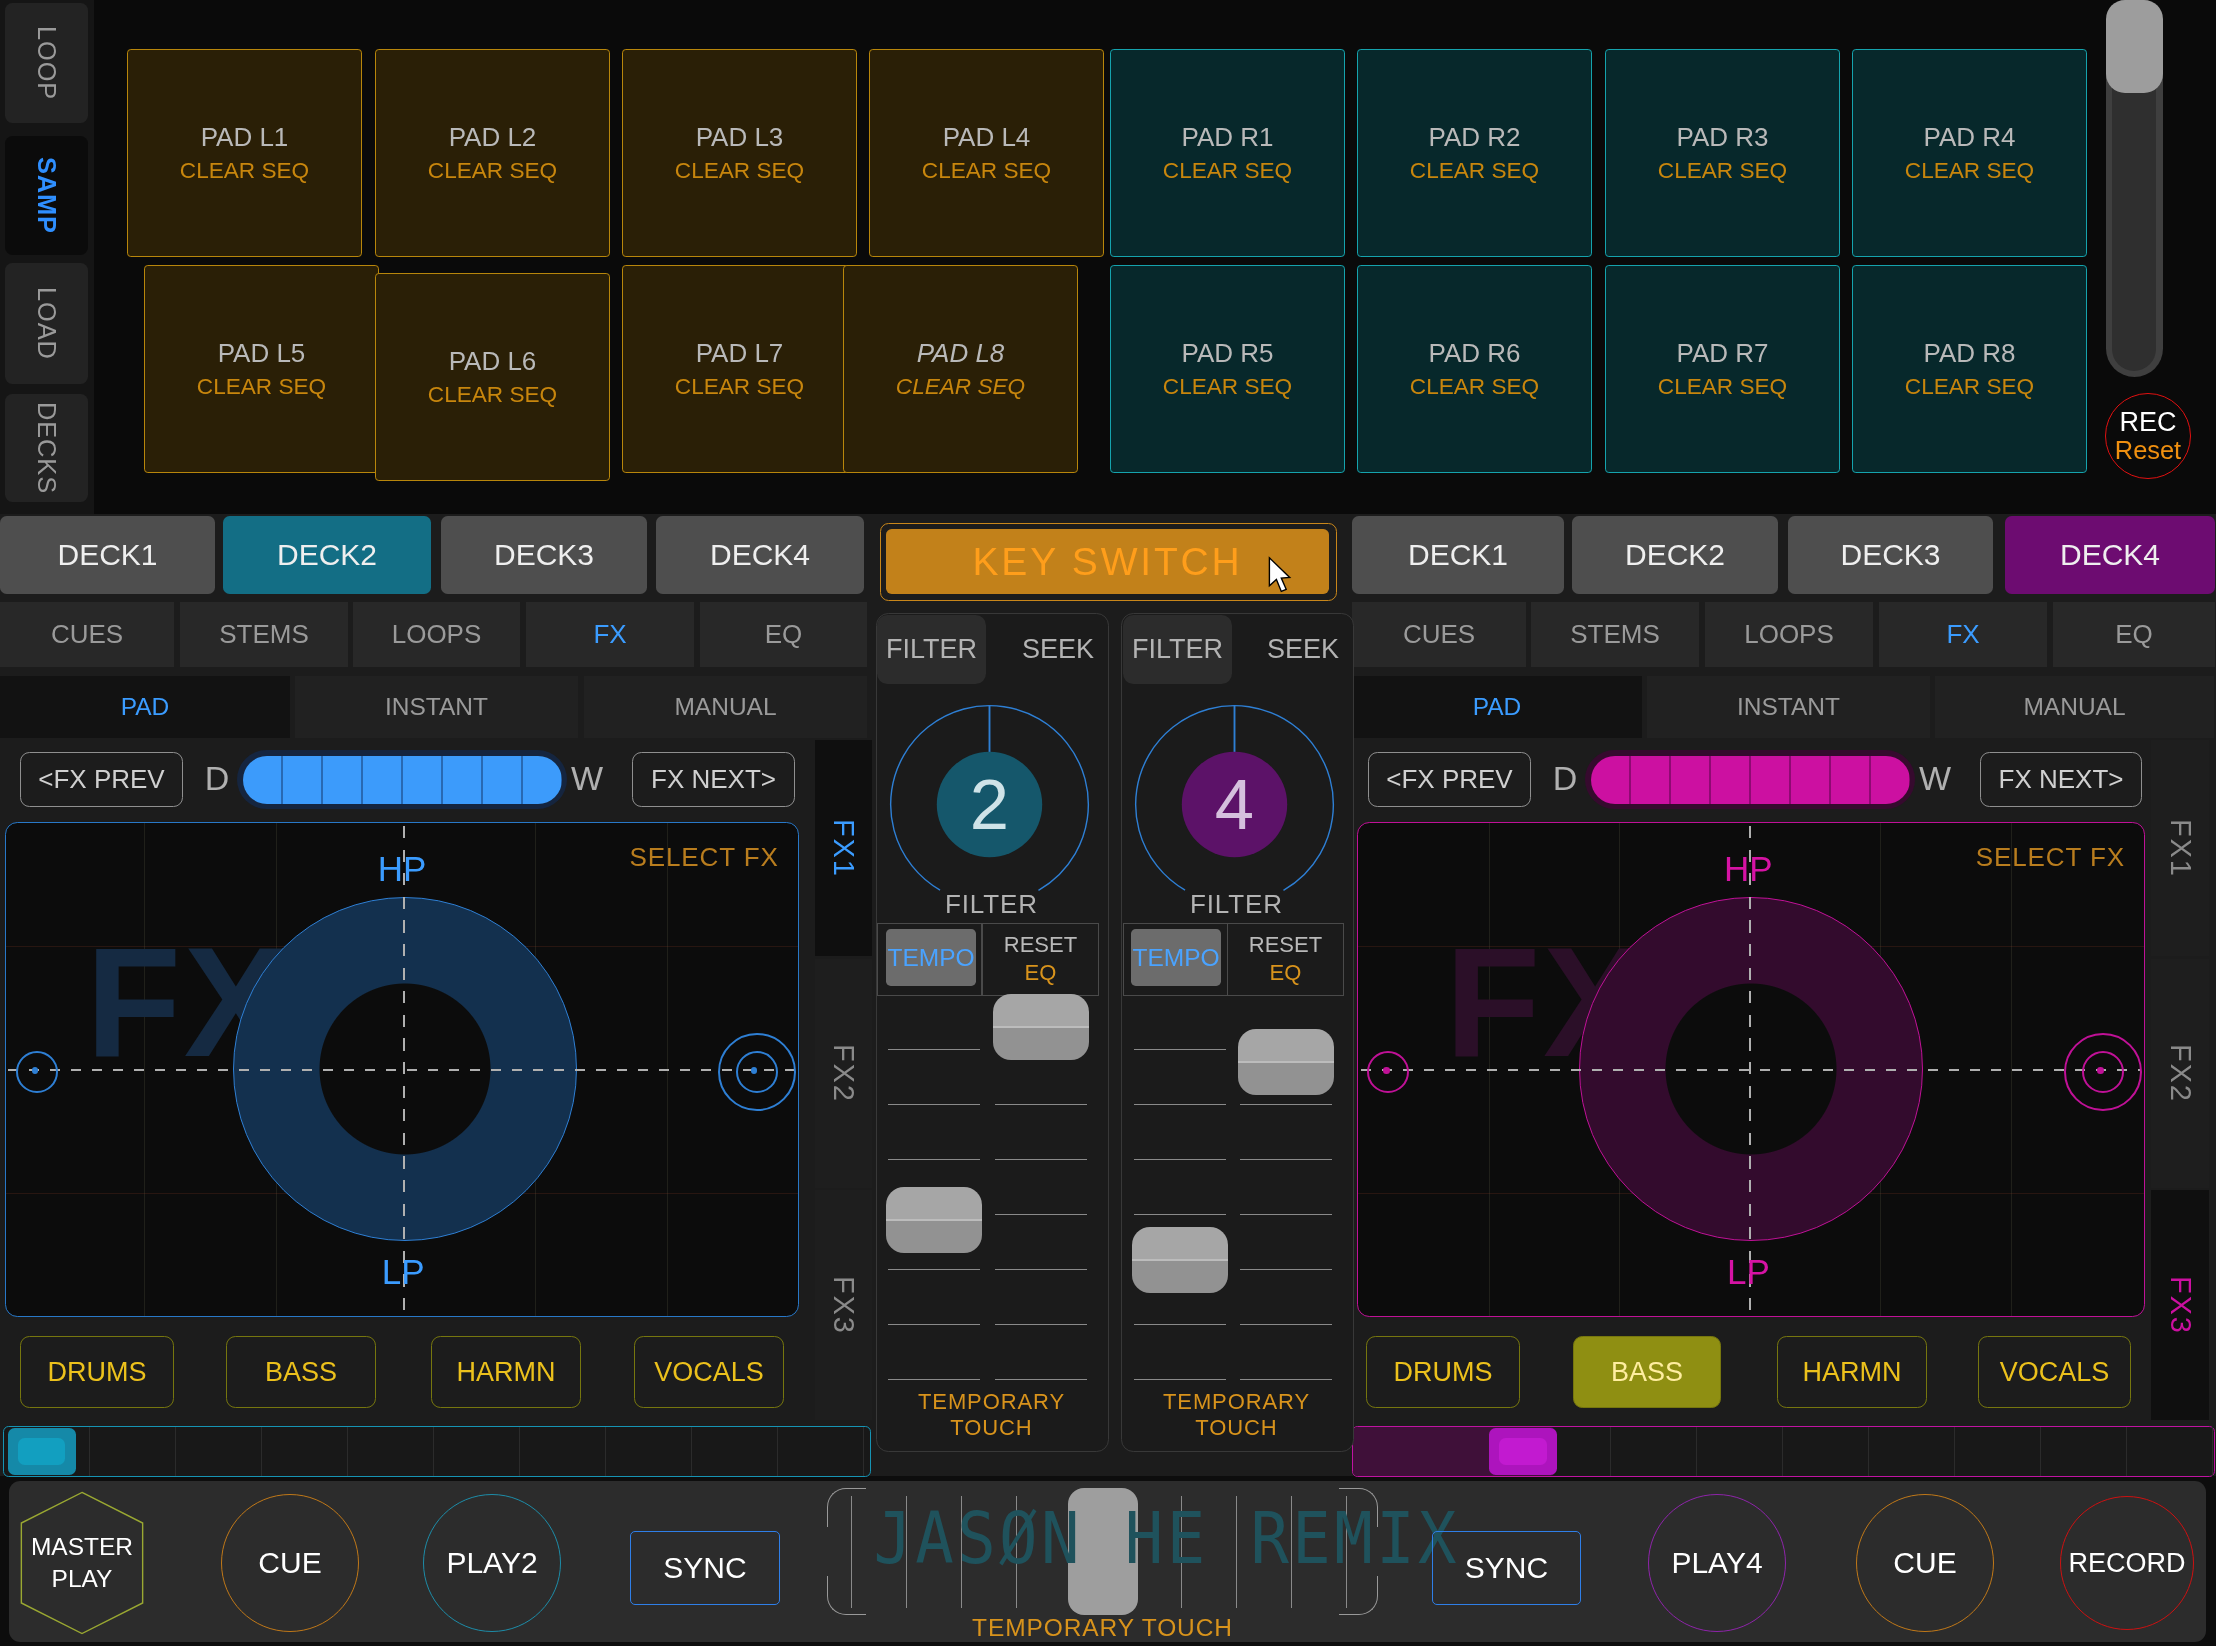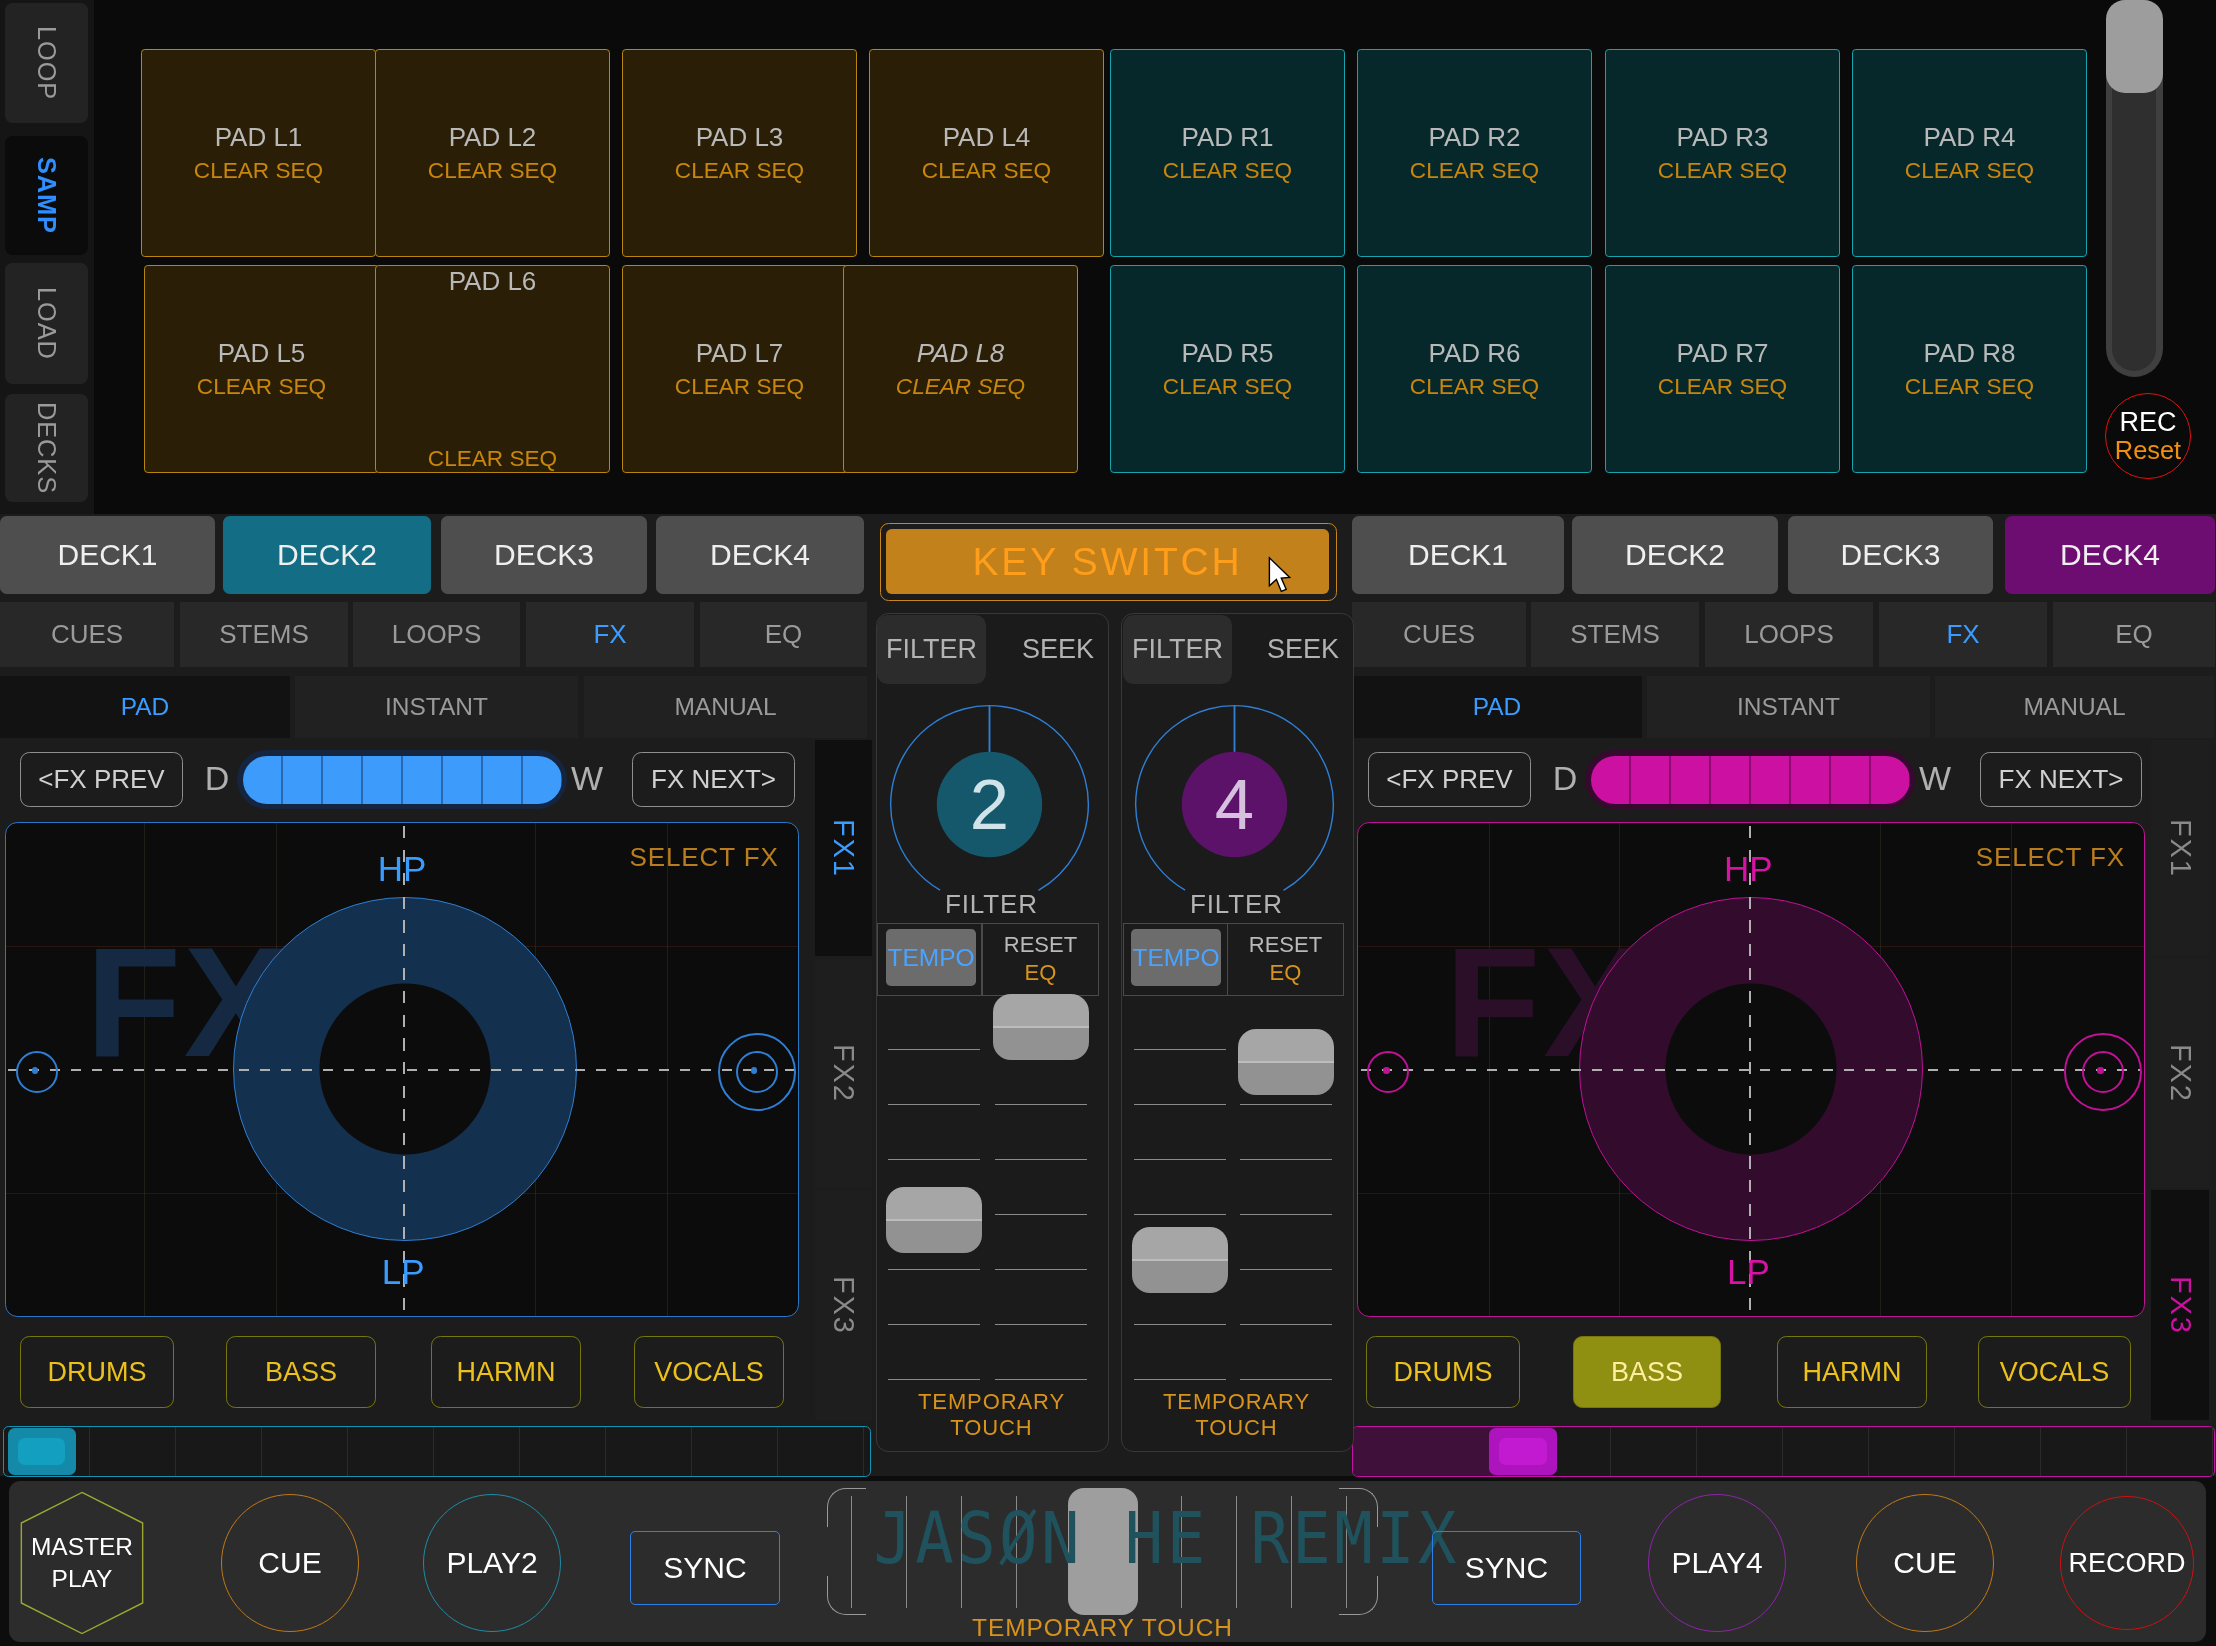--- a/index.html
+++ b/index.html
@@ -138,41 +138,41 @@
   <div class="abs side-tab vtext ctr active" style="top:136px;height:119px;">
       <span>SAMP</span>
     </div>
   <div class="abs side-tab vtext ctr" style="top:263px;height:121px;">
       <span>LOAD</span>
     </div>
   <div class="abs side-tab vtext ctr" style="top:394px;height:108px;">
       <span>DECKS</span>
     </div>
 
-  <div class="abs pad l" style="left:141px;top:49px;">
+  <div class="abs pad l" style="left:127px;top:49px;">
       <div class="pad-title">PAD L1</div>
       <div class="pad-sub">CLEAR SEQ</div>
     </div>
   <div class="abs pad l" style="left:375px;top:49px;">
       <div class="pad-title">PAD L2</div>
       <div class="pad-sub">CLEAR SEQ</div>
     </div>
   <div class="abs pad l" style="left:622px;top:49px;">
       <div class="pad-title">PAD L3</div>
       <div class="pad-sub">CLEAR SEQ</div>
     </div>
   <div class="abs pad l" style="left:869px;top:49px;">
       <div class="pad-title">PAD L4</div>
       <div class="pad-sub">CLEAR SEQ</div>
     </div>
   <div class="abs pad l" style="left:144px;top:265px;">
       <div class="pad-title">PAD L5</div>
       <div class="pad-sub">CLEAR SEQ</div>
     </div>
-  <div class="abs pad l" style="left:375px;top:265px;justify-content:space-between;">
+  <div class="abs pad l" style="left:375px;top:273px;">
       <div class="pad-title">PAD L6</div>
       <div class="pad-sub">CLEAR SEQ</div>
     </div>
   <div class="abs pad l" style="left:622px;top:265px;">
       <div class="pad-title">PAD L7</div>
       <div class="pad-sub">CLEAR SEQ</div>
     </div>
   <div class="abs pad l" style="left:843px;top:265px;font-style:italic;">
       <div class="pad-title">PAD L8</div>
       <div class="pad-sub">CLEAR SEQ</div>

